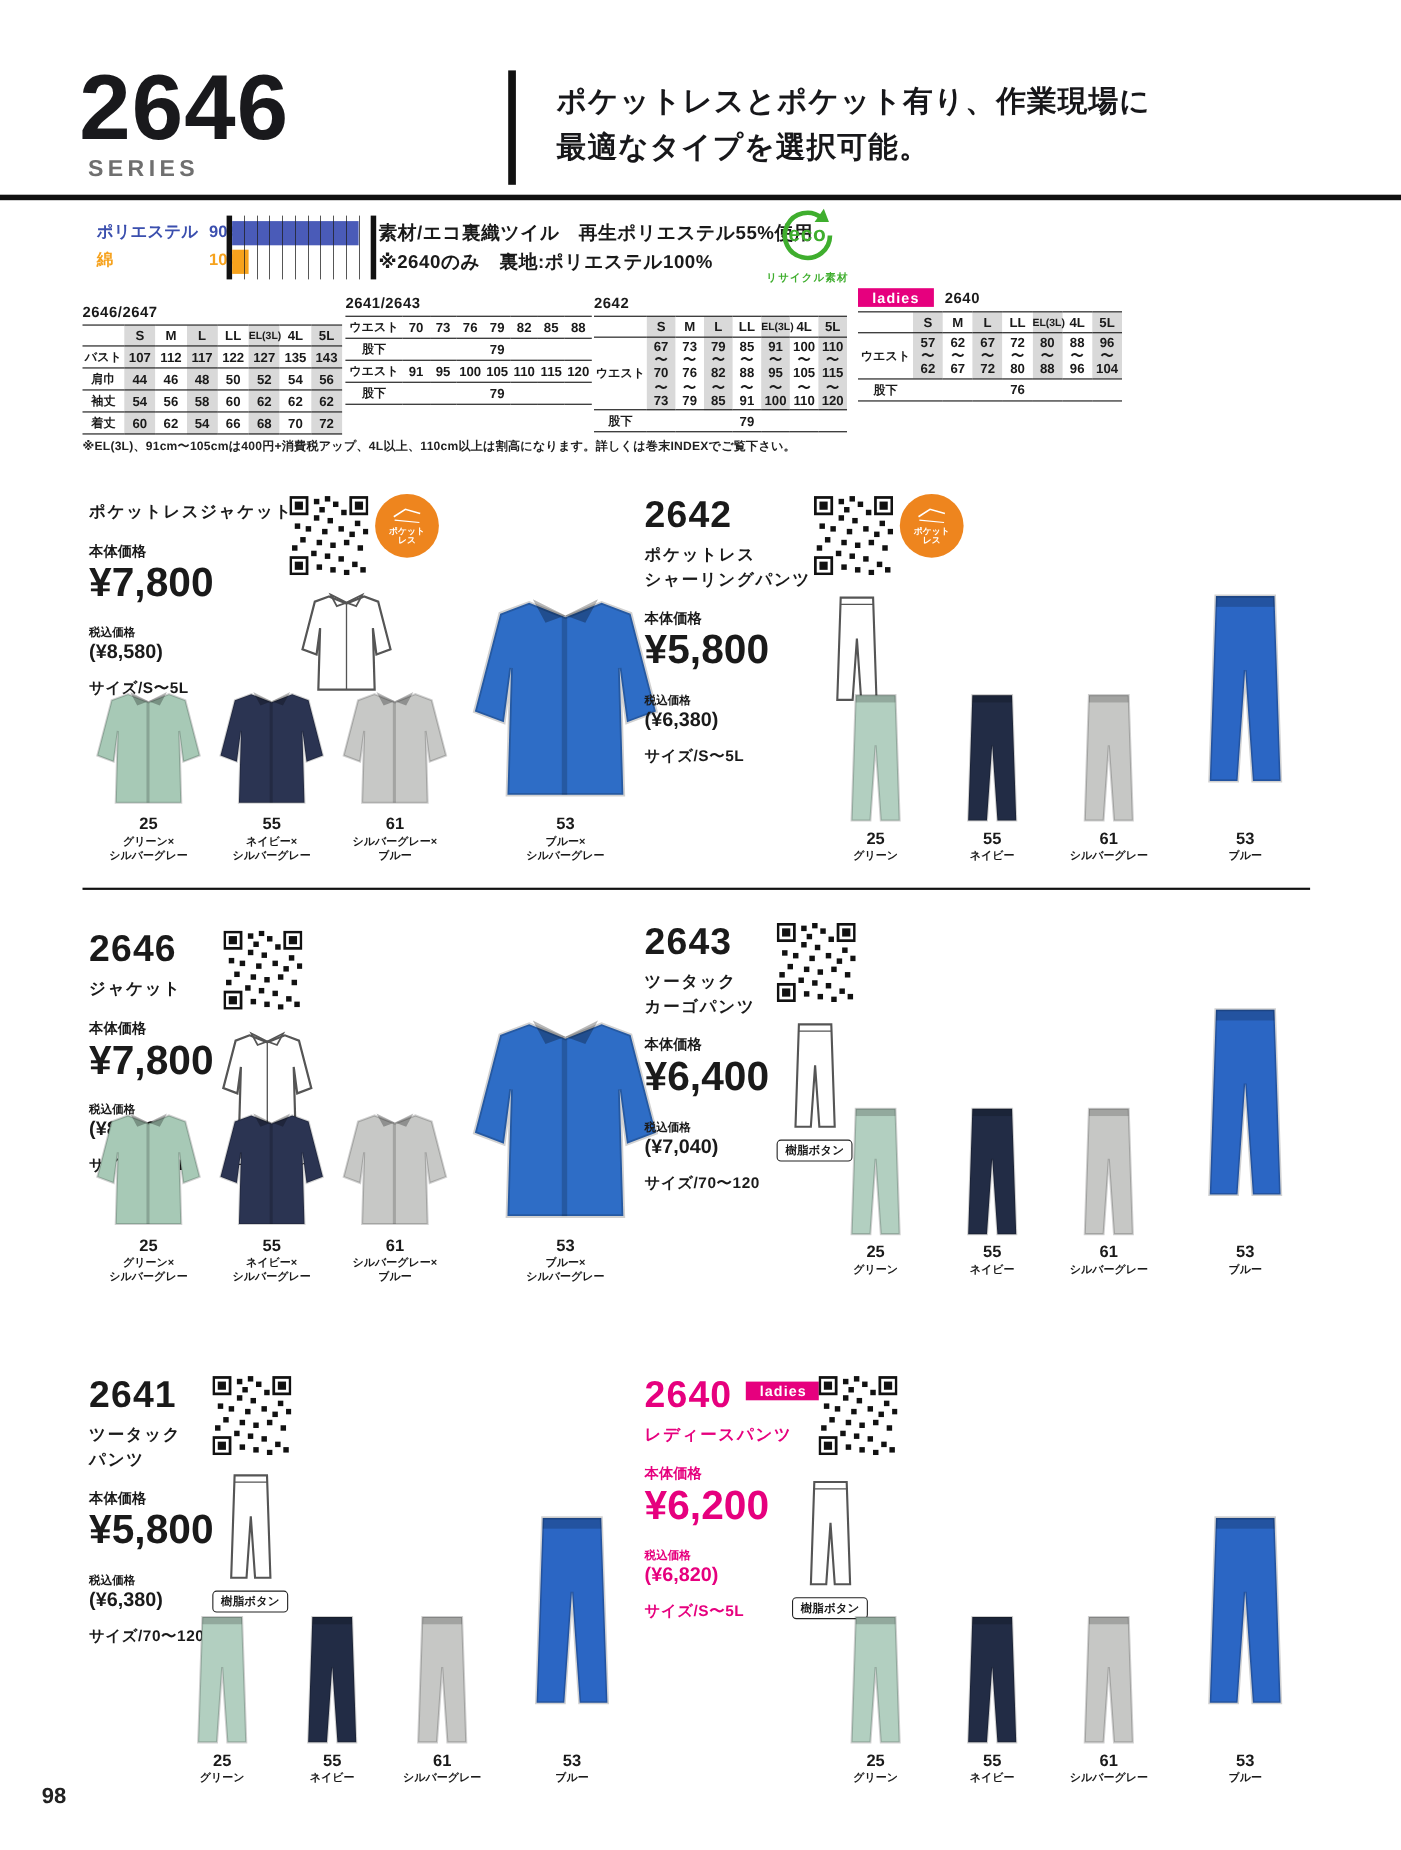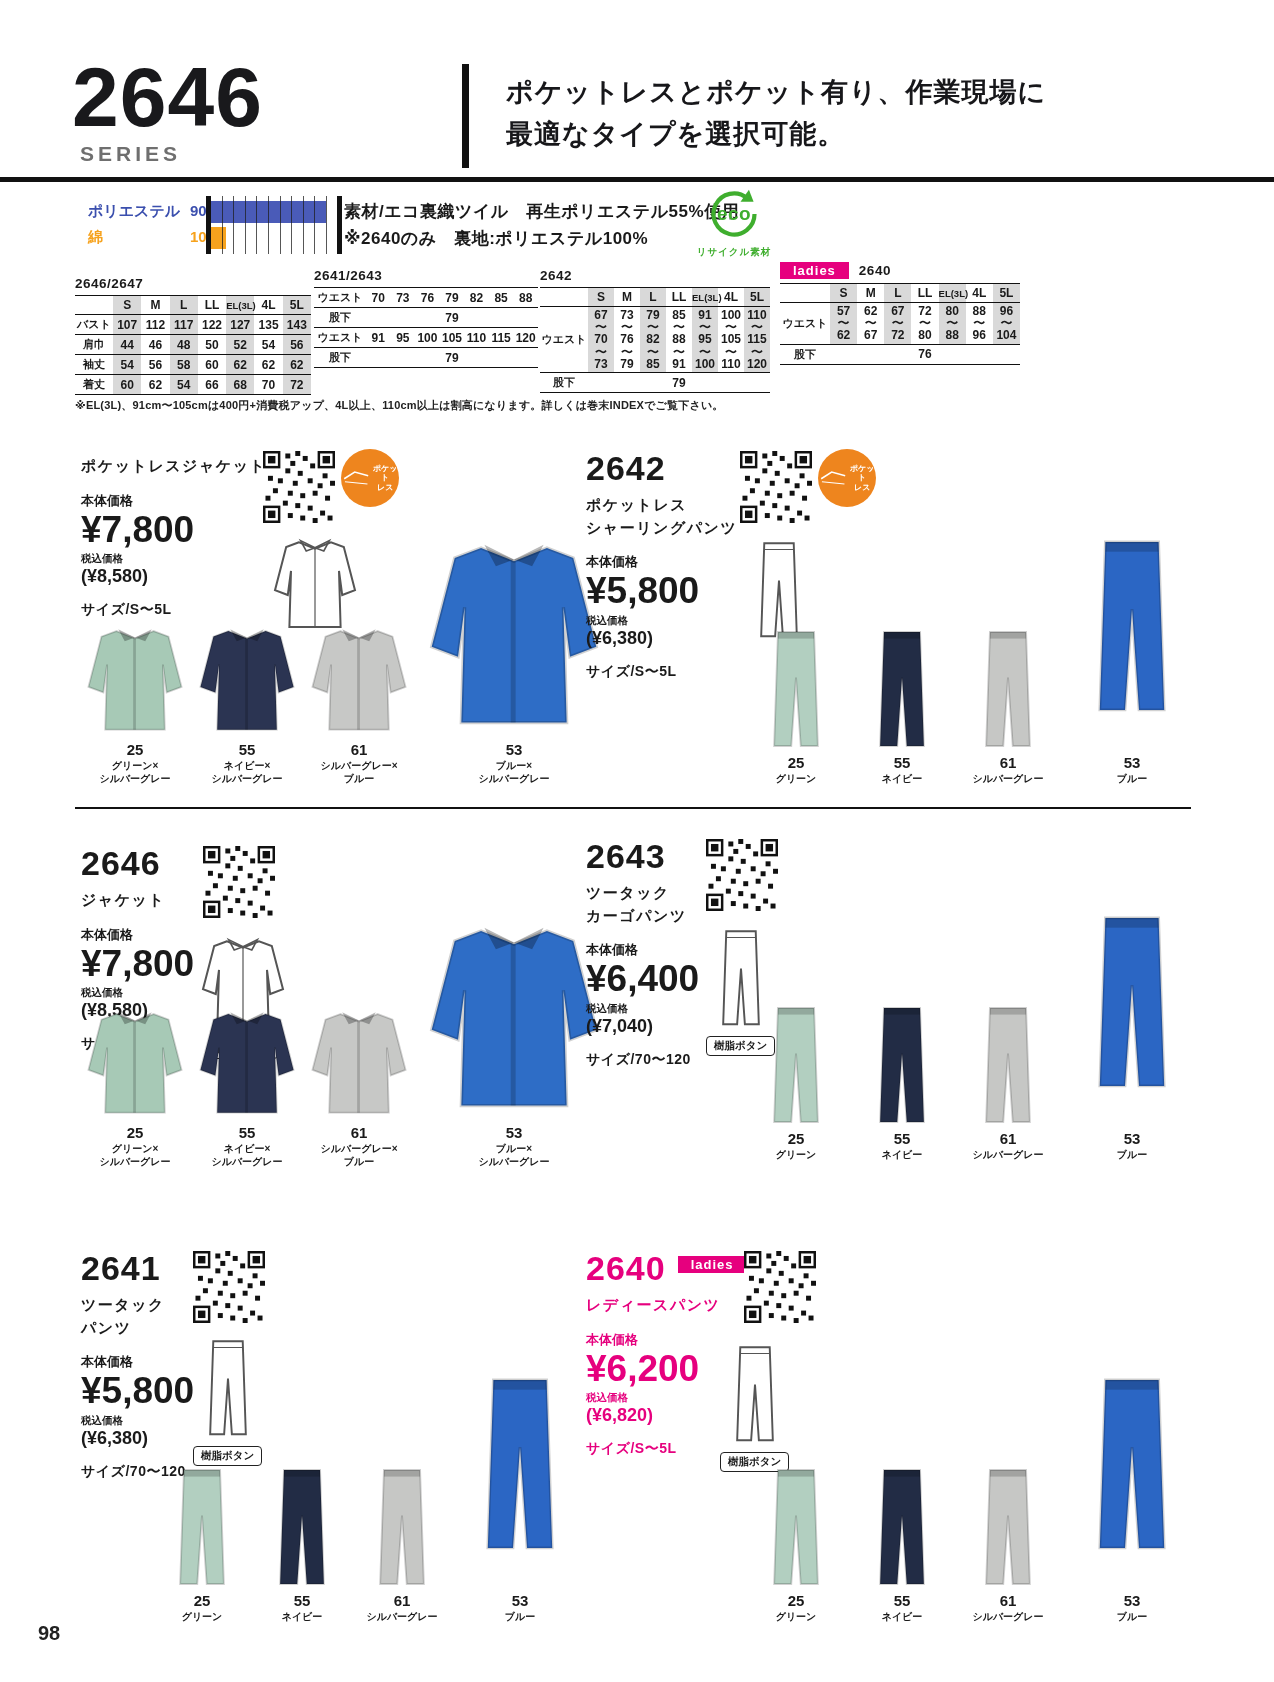--- a/index.html
+++ b/index.html
@@ -66,34 +66,34 @@
   .c2646{left:75px;top:838px;width:505px;height:330px;}
   .c2643{left:580px;top:831px;width:612px;height:330px;}
   .c2641{left:75px;top:1243px;width:505px;height:380px;}
   .c2640{left:580px;top:1243px;width:612px;height:380px;}
 
   .head{position:absolute;left:6px;top:6px;width:250px;}
   .p-code{font-size:34px;font-weight:800;letter-spacing:1px;}
   .p-name{font-size:15px;font-weight:800;letter-spacing:1.5px;line-height:1.5;white-space:pre-line;margin-top:6px;}
   .price-label{font-size:13px;font-weight:800;margin-top:14px;}
   .price{font-size:37px;font-weight:800;line-height:1.1;}
-  .tax-label{font-size:10.5px;font-weight:800;margin-top:2px;}
+  .tax-label{font-size:10.5px;font-weight:800;margin-top:18px;}
   .tax-price{font-size:18px;font-weight:800;}
   .p-size{font-size:14px;font-weight:800;margin-top:14px;letter-spacing:.5px;}
   .c2640 .p-code,.c2640 .p-name,.c2640 .price-label,.c2640 .price,
   .c2640 .tax-label,.c2640 .tax-price,.c2640 .p-size{color:#e6007e;}
   .code-line{display:flex;align-items:center;}
   .code-line .ladies-badge{margin-left:12px;transform:translateY(-4px);}
 
   .qr{position:absolute;width:72px;height:72px;top:8px;}
   .c2647 .qr{left:188px;} .c2642 .qr{left:160px;} .c2646 .qr{left:128px;}
   .c2643 .qr{left:126px;} .c2641 .qr{left:118px;} .c2640 .qr{left:164px;}
 
   .pbadge{position:absolute;width:58px;height:58px;border-radius:50%;background:#ee851e;color:#fff;
-    display:flex;flex-direction:row;align-items:center;justify-content:center;top:6px;}
+    display:flex;flex-direction:column;align-items:center;justify-content:center;top:6px;}
   .c2647 .pbadge{left:266px;} .c2642 .pbadge{left:238px;}
   .pbadge-art{width:36px;height:18px;}
   .pbadge-text{font-size:8px;font-weight:700;line-height:1.15;text-align:center;white-space:pre-line;}
 
   .sketch{position:absolute;display:flex;flex-direction:column;align-items:center;gap:5px;}
   .c2647 .sketch{left:192px;top:88px;} .c2642 .sketch{left:168px;top:92px;}
   .c2646 .sketch{left:120px;top:92px;} .c2643 .sketch{left:126px;top:92px;}
   .c2641 .sketch{left:118px;top:90px;} .c2640 .sketch{left:140px;top:96px;}
   .sk-jacket{width:96px;height:104px;} .sk-pants{width:62px;height:108px;}
   .resin{border:1.5px solid #222;border-radius:4px;background:#fff;font-size:10.5px;font-weight:700;

